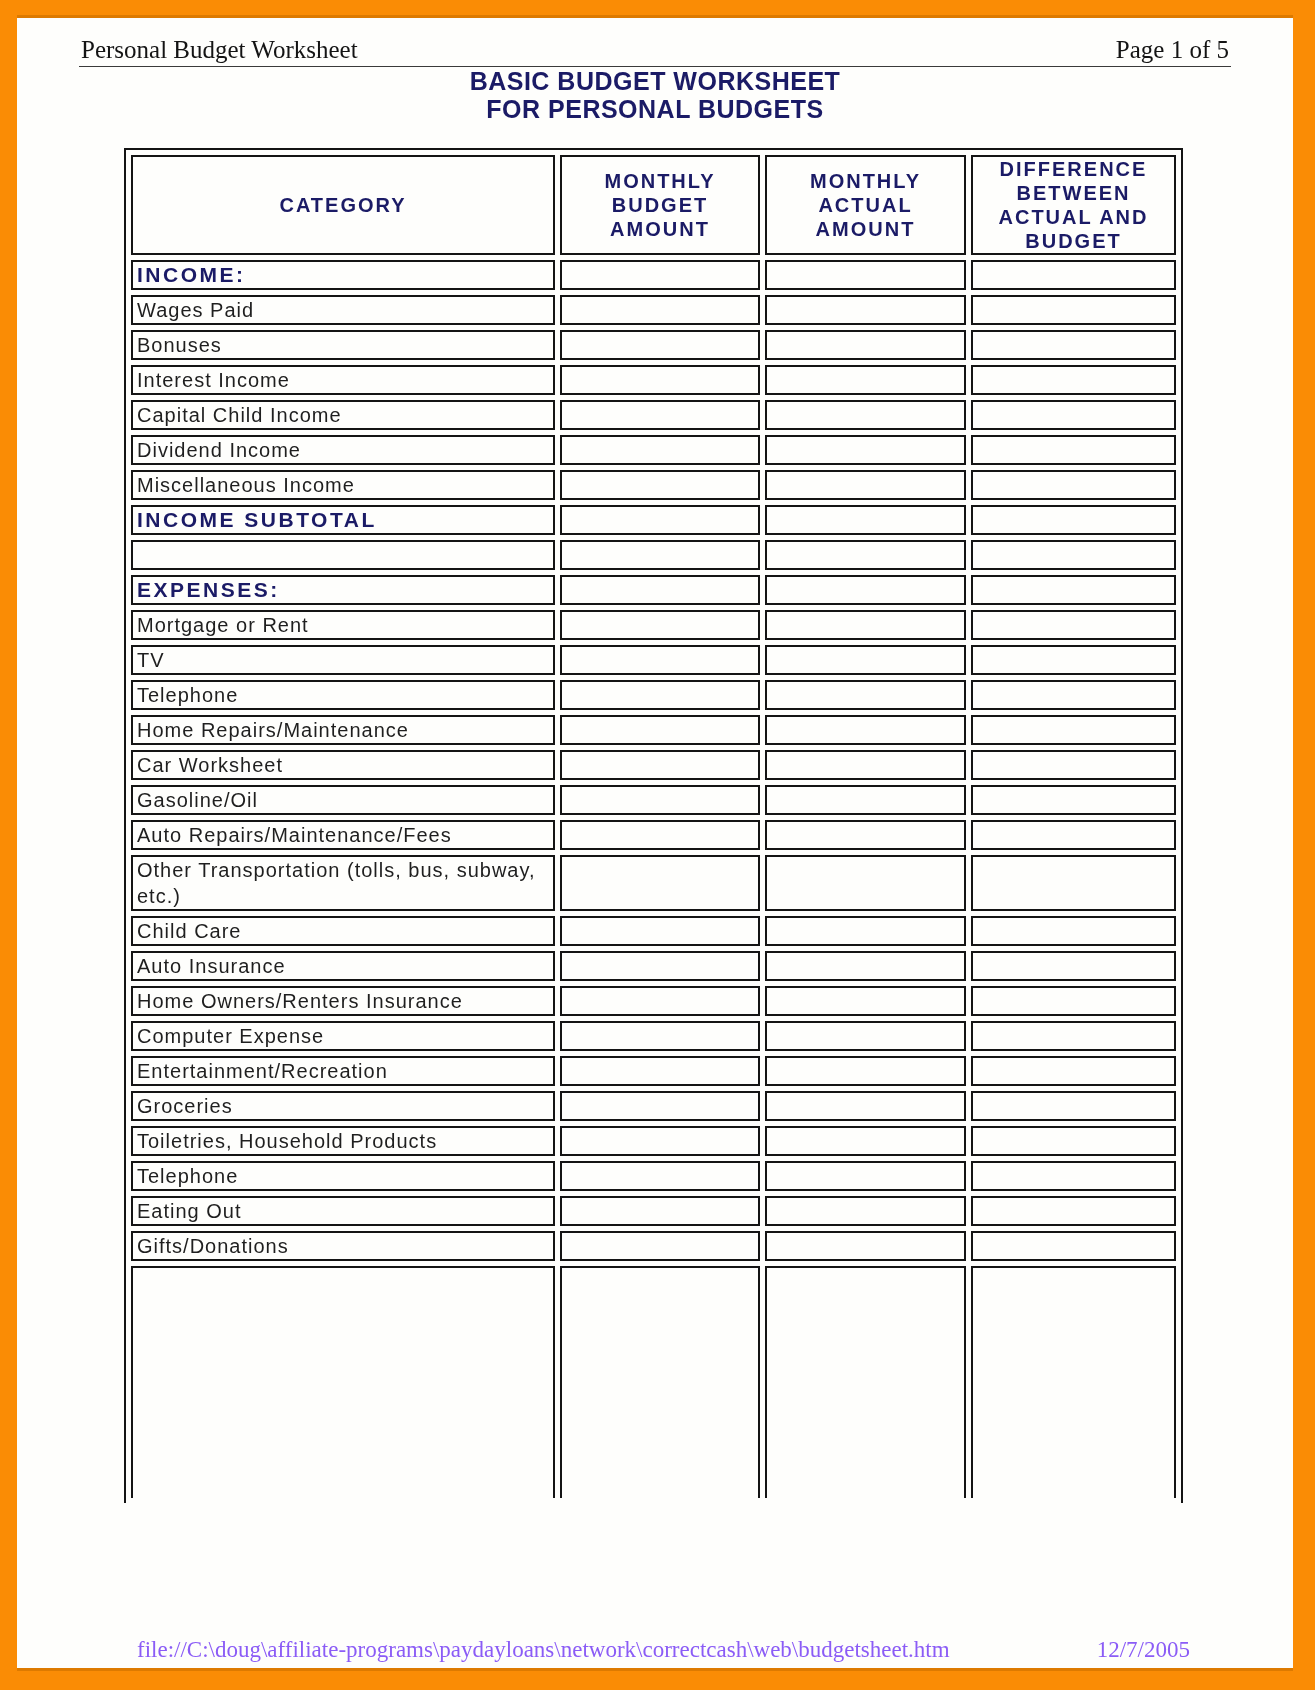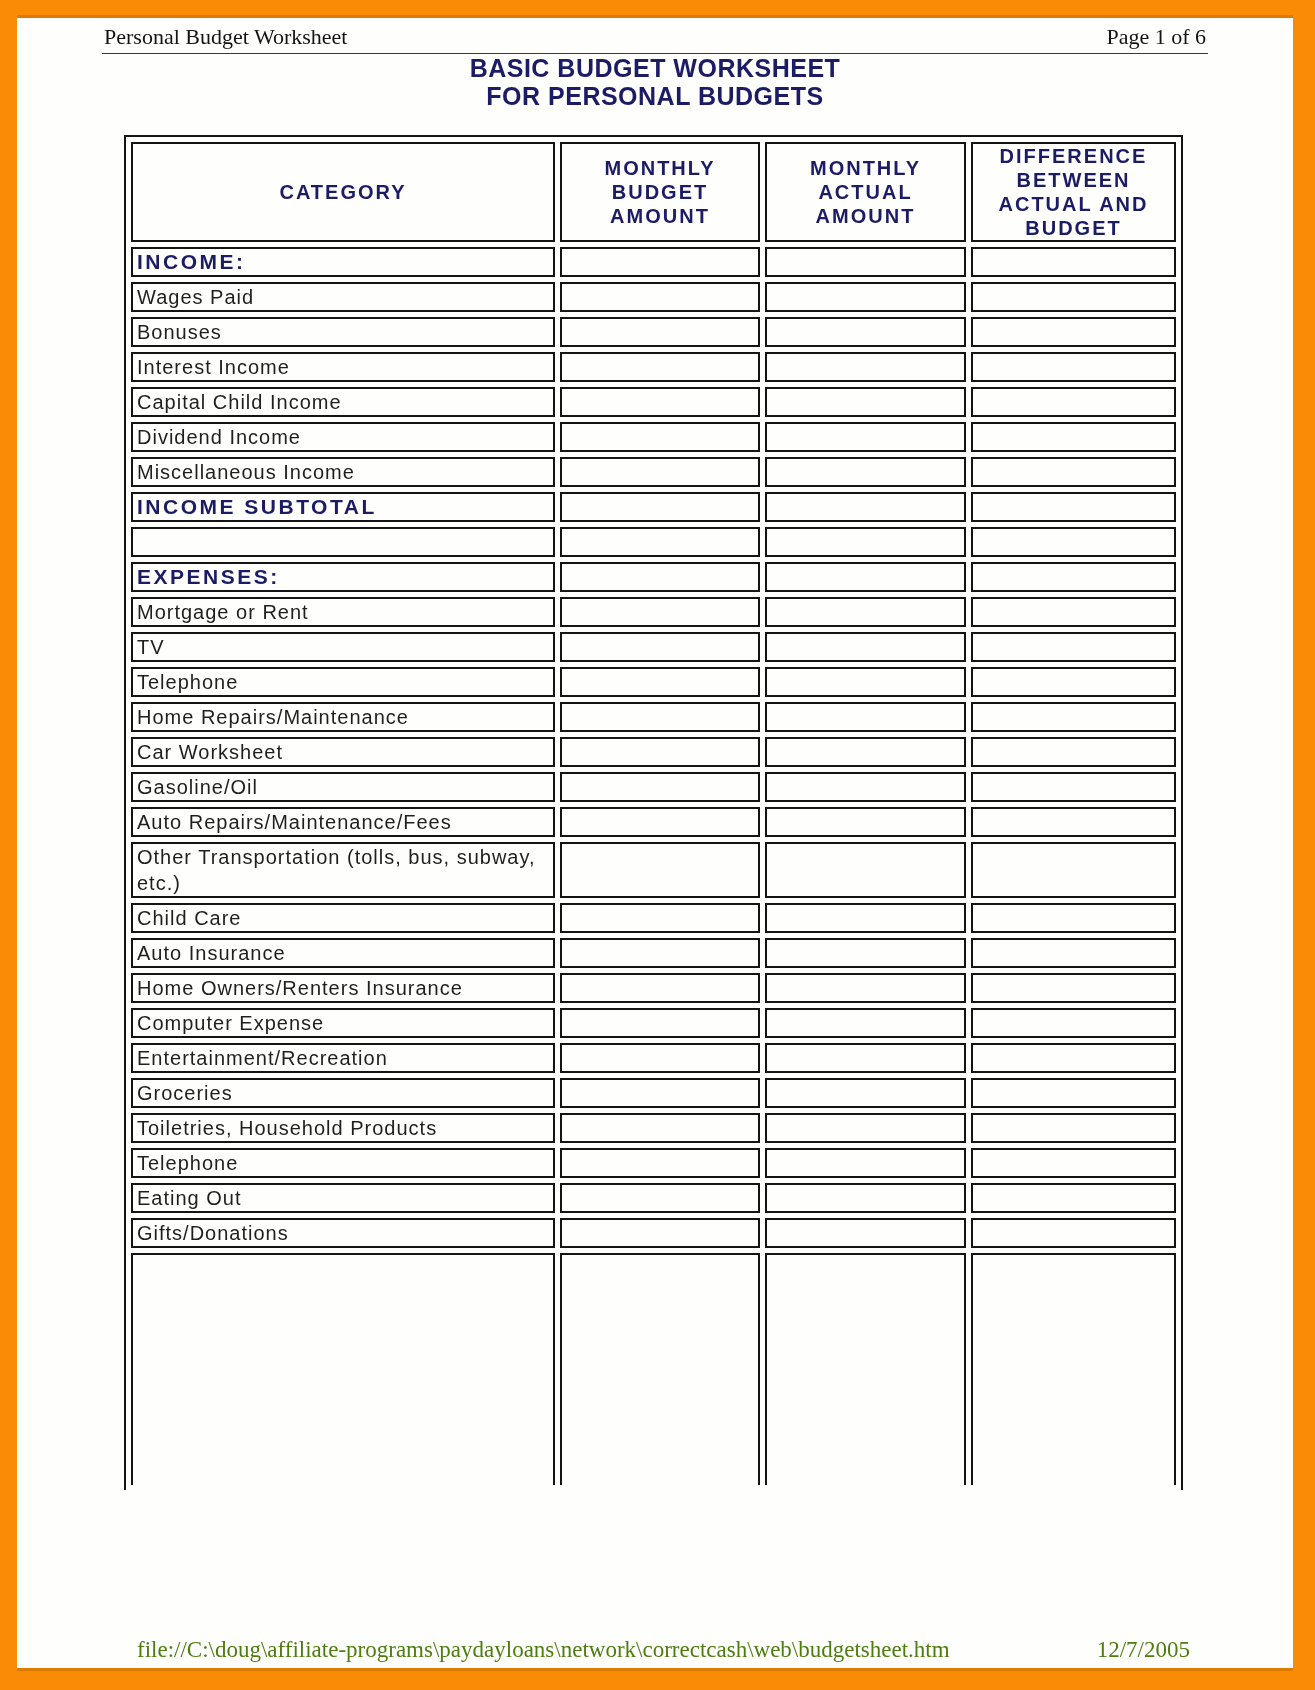--- a/index.html
+++ b/index.html
@@ -11,24 +11,24 @@
   }
   .page{
     position:absolute;left:17px;top:18px;width:1276px;height:1650px;
     background:#FEFEFC;
     box-shadow:0 -3px 0 0 #DD7A00, 0 3px 0 0 #DD7A00;
     overflow:hidden;
   }
   
   .doc-header{
     display:flex;justify-content:space-between;align-items:flex-end;
-    margin:0 85px;padding:6px 2px 4px 2px;
+    margin:0 62px;padding:19px 2px 4px 2px;
     border-bottom:1px solid #3a3a3a;
     font-family:"Liberation Serif",serif;
-    font-size:22px;line-height:25px;color:#141414;
+    font-size:25px;line-height:25px;color:#141414;
   }
   
   .doc-title{
     text-align:center;
     color:#1B1B66;font-weight:bold;
     font-size:25px;line-height:28px;letter-spacing:0.5px;
   }
   
   table.budget-table{
     margin:25px 0 0 107px;
@@ -61,32 +61,32 @@
   }
   tr.row-tall td{
     height:230px;
     border-bottom:none;
   }
   
   .doc-footer{
     position:absolute;left:120px;right:103px;bottom:5px;
     display:flex;justify-content:space-between;align-items:baseline;
     font-family:"Liberation Serif",serif;
-    font-size:23px;line-height:26px;color:#4d7c0f;
+    font-size:23px;line-height:26px;color:#8b5cf6;
     white-space:nowrap;
   }
 </style>
 </head>
 <body>
 
 <div class="page">
 
   <div class="doc-header">
     <span>Personal Budget Worksheet</span>
-    <span>Page 1 of 6</span>
+    <span>Page 1 of 5</span>
   </div>
 
   <div class="doc-title">
     <div>BASIC BUDGET WORKSHEET</div>
     <div>FOR PERSONAL BUDGETS</div>
   </div>
 
   <table class="budget-table">
     <colgroup>
       <col style="width:424px">

